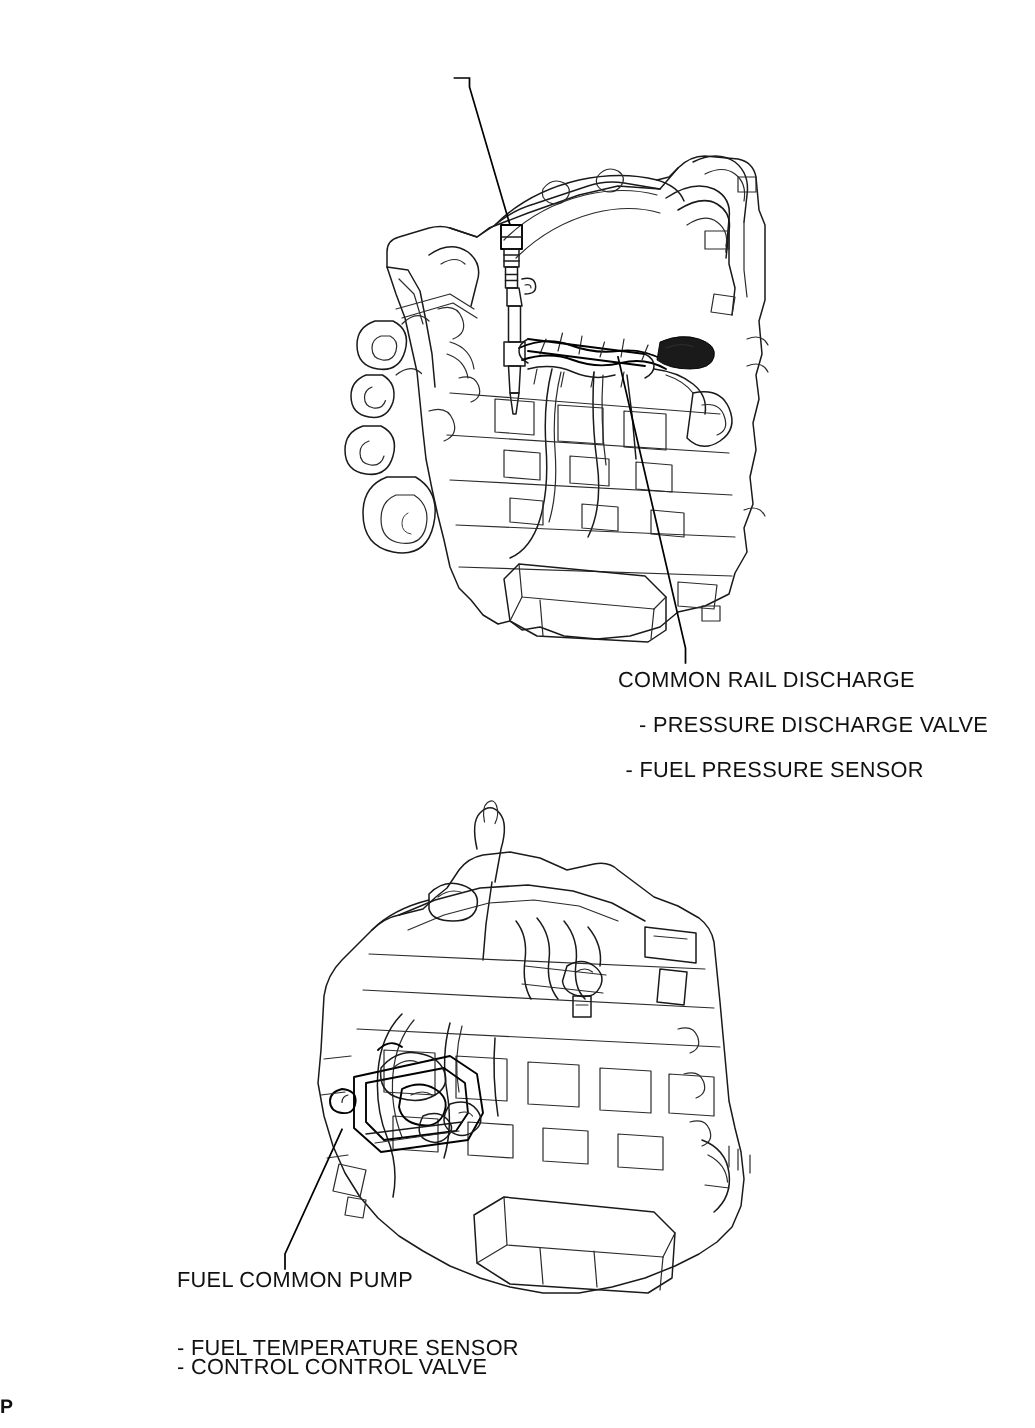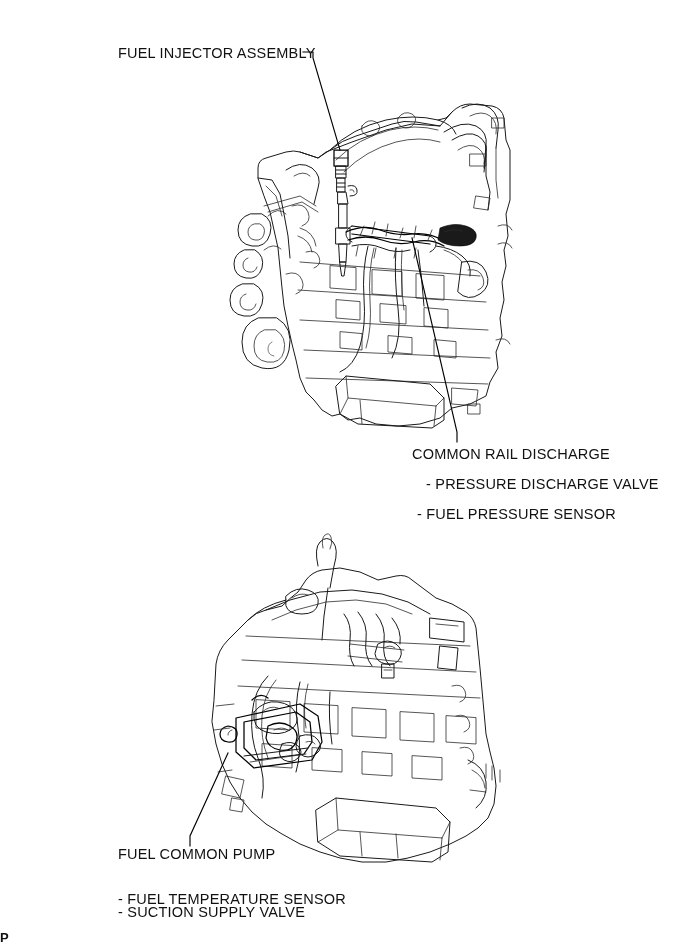--- a/index.html
+++ b/index.html
@@ -304,25 +304,24 @@
       <path class="ln-thin" d="M214 730 l16 -2"></path>
       <path class="ln-thin" d="M218 772 l14 -2"></path>
     </g>
 
     <g>
       <path class="leader" d="M228 753 L190 836 L190 846"></path>
     </g>
 
   </svg>
 
-  <div class="callout" style="left:118px; top:46px;">FUEL INJECTOR ASSEMBLY</div>
 
   <div class="callout" style="left:412px; top:447px;">COMMON RAIL DISCHARGE</div>
   <div class="callout sub" style="left:426px; top:477px;">- PRESSURE DISCHARGE VALVE</div>
   <div class="callout sub" style="left:417px; top:507px;">- FUEL PRESSURE SENSOR</div>
 
   <div class="callout" style="left:118px; top:847px;">FUEL COMMON PUMP</div>
   <div class="callout sub" style="left:118px; top:892px;">- FUEL TEMPERATURE SENSOR</div>
-  <div class="callout sub" style="left:118px; top:905px;">- SUCTION SUPPLY VALVE</div>
+  <div class="callout sub" style="left:118px; top:905px;">- CONTROL CONTROL VALVE</div>
 
   <div class="corner-mark">P</div>
 
 </div>
 
 </body></html>

